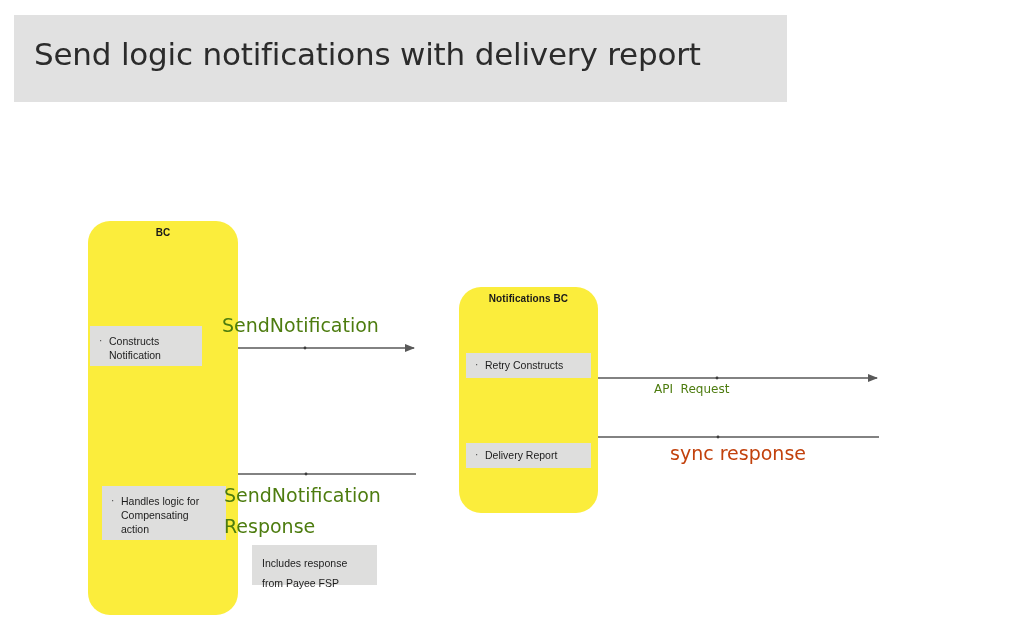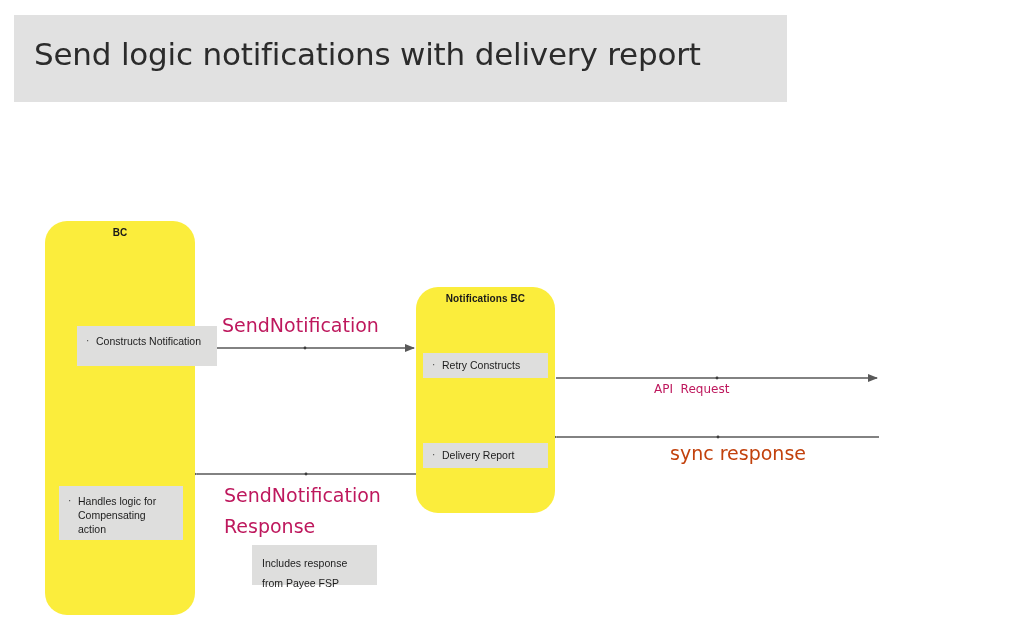--- a/index.html
+++ b/index.html
@@ -37,20 +37,21 @@
     font-weight: 400;
     color: #2b2b2b;
     letter-spacing: -0.2px;
     white-space: nowrap;
   }
 
   
   .node {
     position: absolute;
     box-sizing: border-box;
+    margin-left: 43px;
   }
   .node-yellow {
     background: #fbed3c;
     border-radius: 22px;
   }
   .node-gray {
     background: #727272;
     border-radius: 22px;
   }
   .node-title {
@@ -118,21 +119,21 @@
     top: 0;
     width: 1029px;
     height: 635px;
     pointer-events: none;
   }
 
   
   .arrow-label {
     position: absolute;
     font-family: "DejaVu Sans", sans-serif;
-    color: #be185d;
+    color: #4d7c0f;
     white-space: pre;
   }
   .lbl-sendnotification {
     left: 222px;
     top: 314px;
     font-size: 19px;
   }
   .lbl-sendnotification-response {
     left: 224px;
     top: 480px;
@@ -186,21 +187,21 @@
 
     <g>
       <line x1="879" y1="437" x2="557" y2="437" stroke="#595959" stroke-width="1.3" marker-end="url(#ah-left)"></line>
       <circle cx="718" cy="437" r="1.4" fill="#3b3b3b"></circle>
     </g>
   </svg>
 
   <div class="node node-yellow" style="left:45px; top:221px; width:150px; height:394px;">
     <div class="node-title" style="top:6px;">BC</div>
 
-    <div class="chip" style="left:32px; top:105px; width:140px; height:40px;">
+    <div class="chip" style="left:2px; top:105px; width:112px; height:40px;">
       <span class="bullet">·</span><span class="chip-text">Constructs Notification</span>
     </div>
 
     <div class="chip" style="left:14px; top:265px; width:124px; height:54px;">
       <span class="bullet">·</span><span class="chip-text">Handles logic for Compensating action</span>
     </div>
   </div>
 
   <div class="node node-yellow" style="left:416px; top:287px; width:139px; height:226px;">
     <div class="node-title" style="top:6px;text-align:center;">Notifications BC</div>

